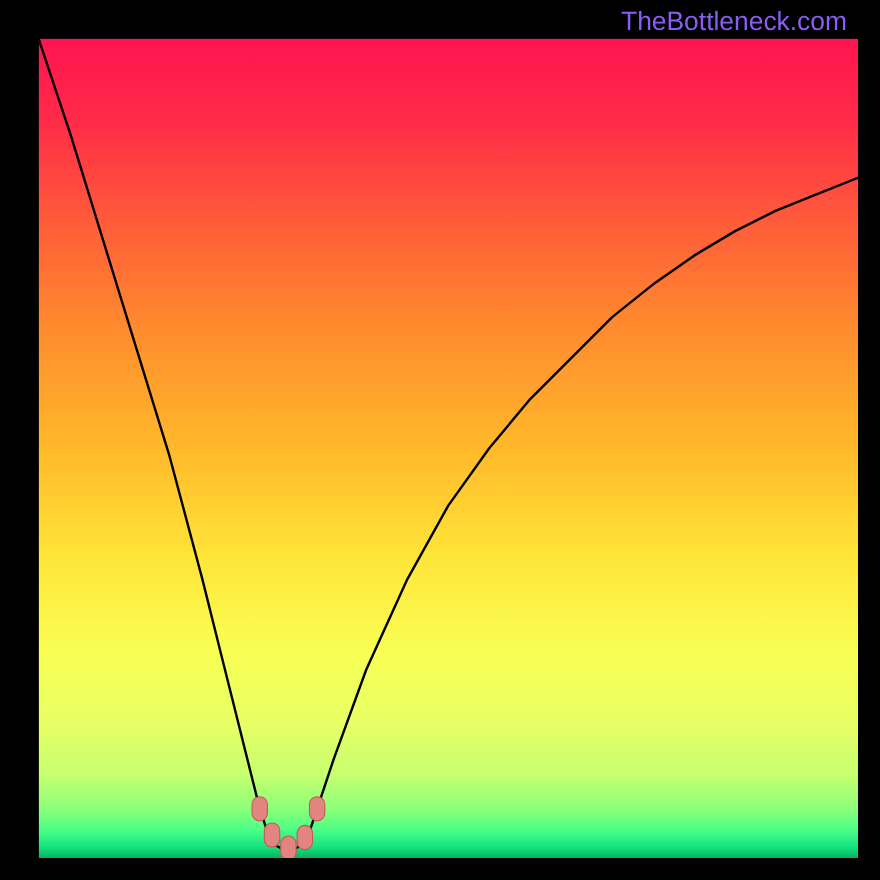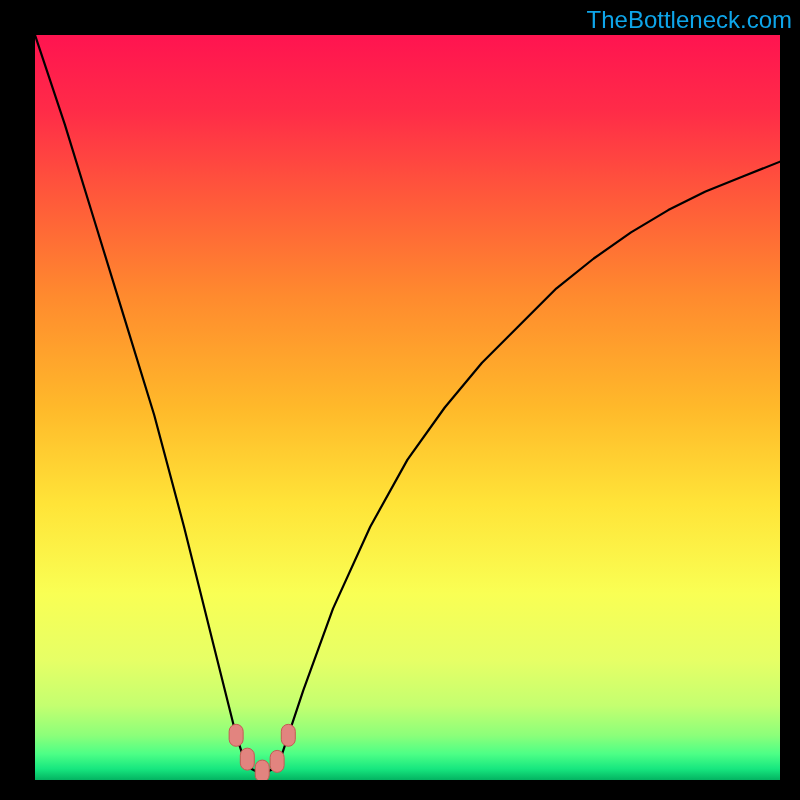--- a/index.html
+++ b/index.html
@@ -36,24 +36,24 @@
   .curve-svg {
     position: absolute;
     left: 0;
     top: 0;
     width: 100%;
     height: 100%;
   }
   .watermark {
     position: absolute;
     top: 6px;
-    right: 8px;
+    right: 30px;
     font-family: Arial, Helvetica, sans-serif;
     font-size: 24px;
-    color: #0ea5e9;
+    color: #8b5cf6;
     font-weight: 400;
     letter-spacing: 0px;
   }
 </style>
 </head>
 <body>
 <div class="frame">
 
   <div class="watermark">TheBottleneck.com</div>
 

